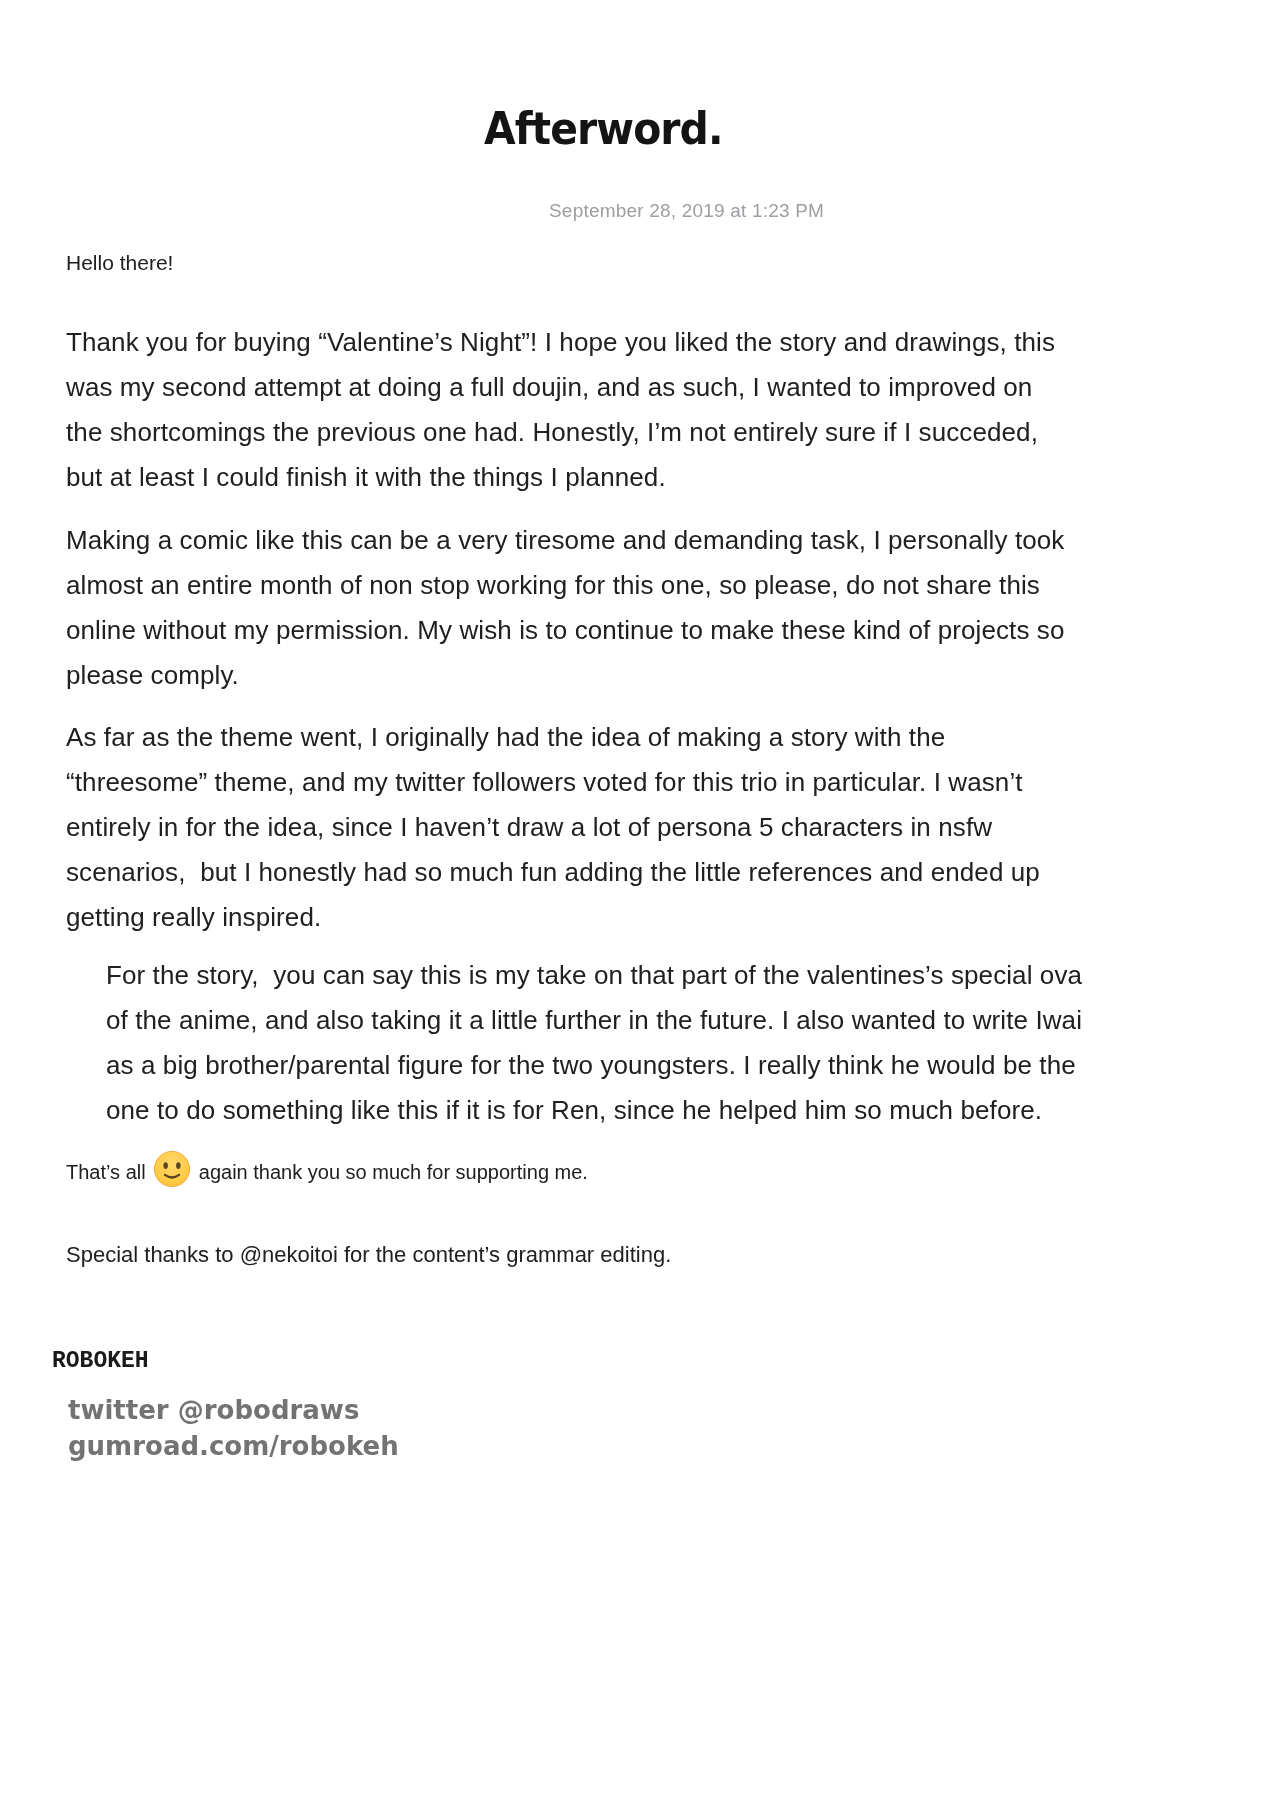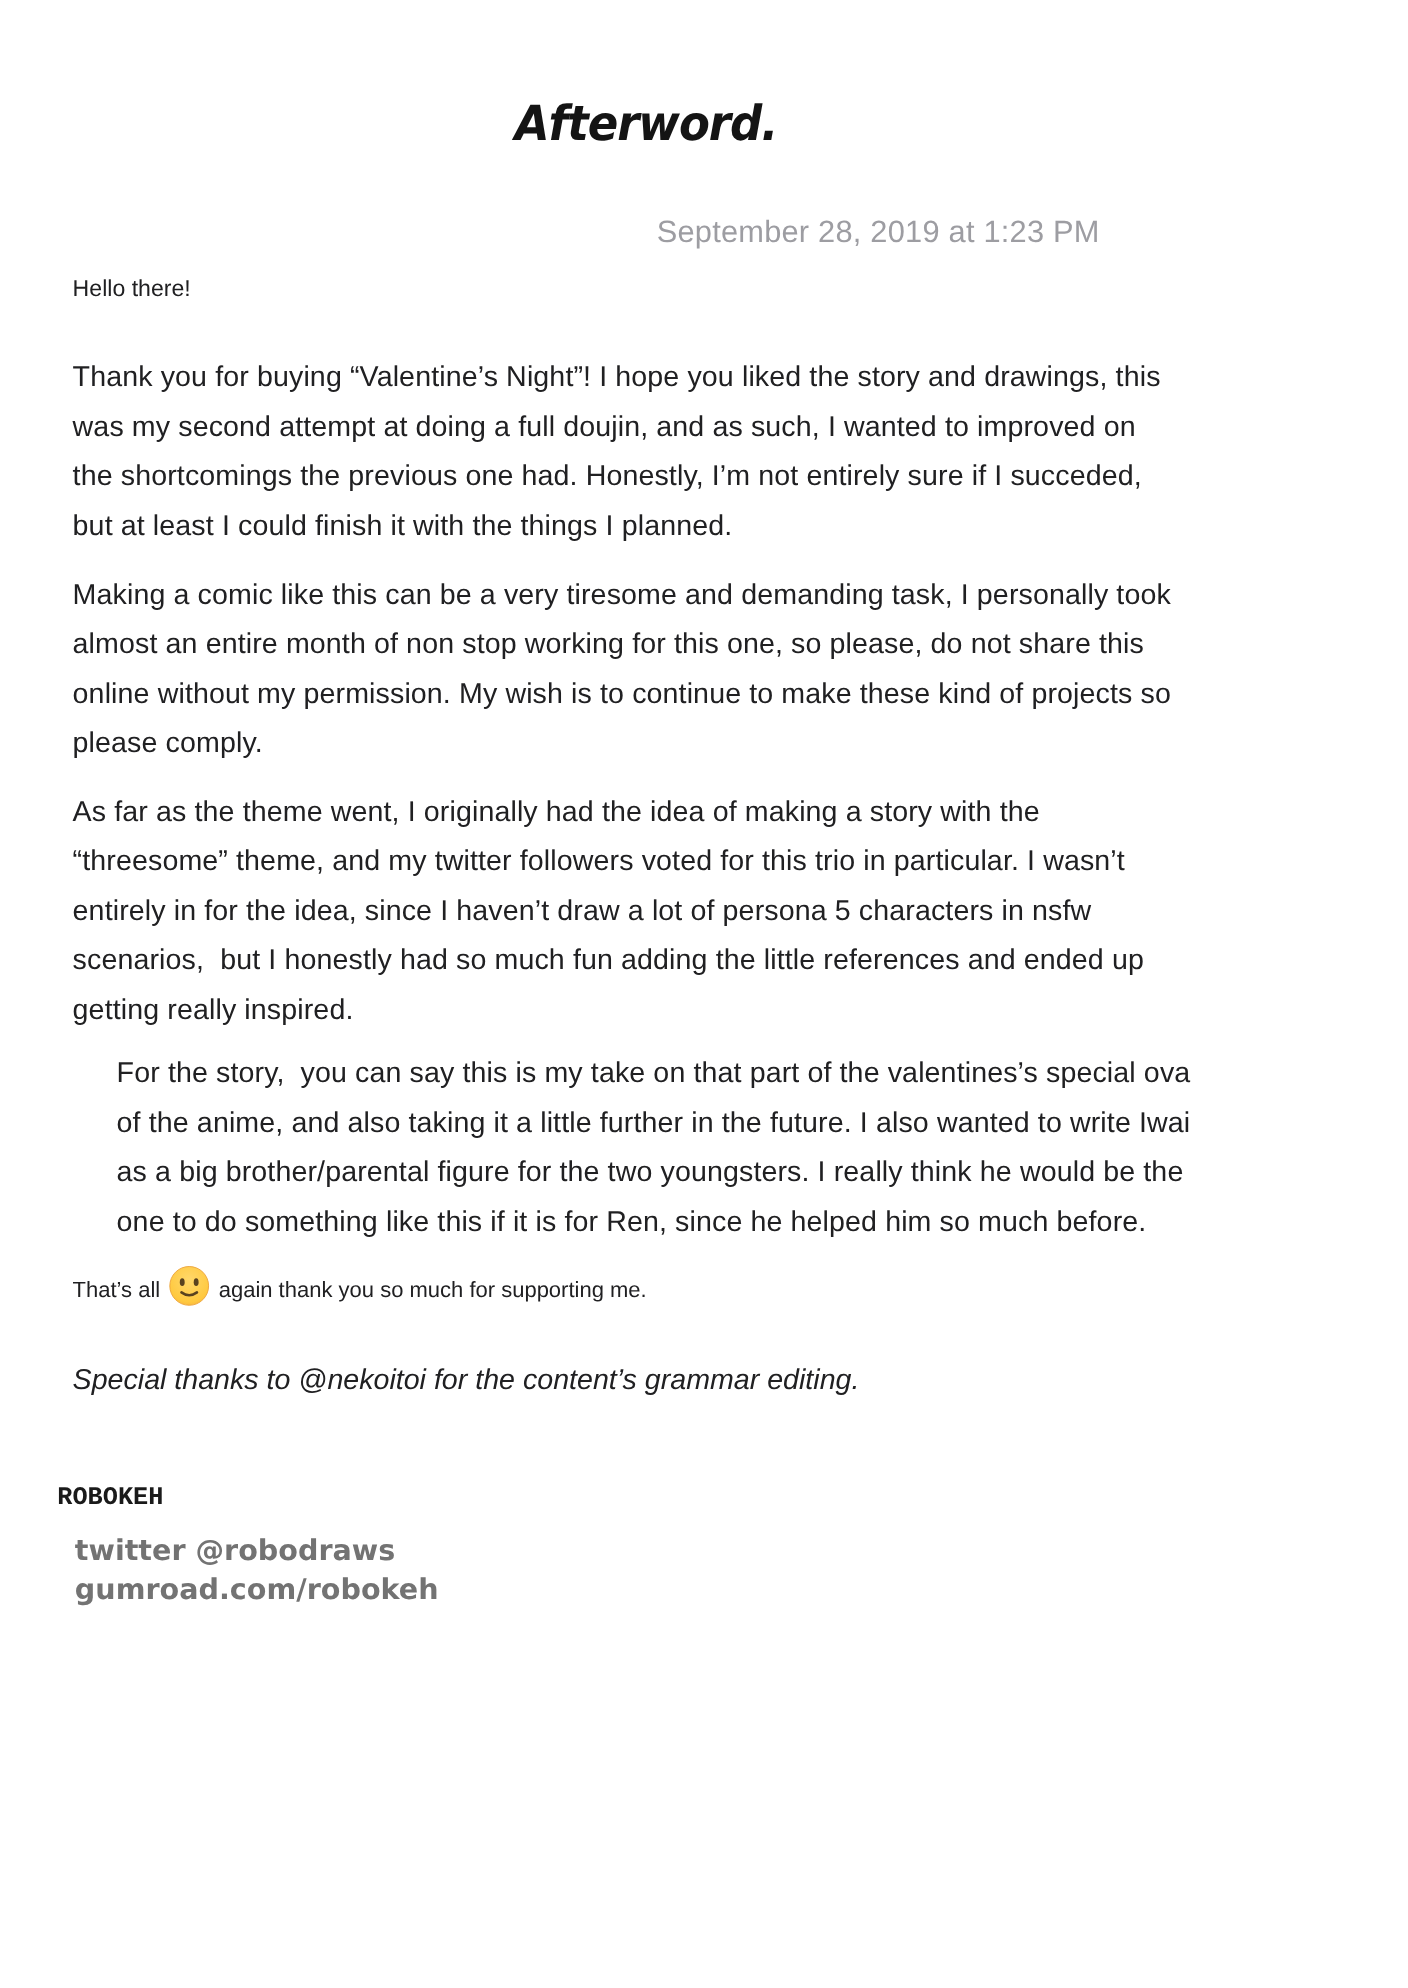--- a/index.html
+++ b/index.html
@@ -14,45 +14,43 @@
     background: #ffffff;
     overflow: hidden;
     font-family: "Liberation Sans", sans-serif;
     color: #202022;
   }
   .title {
     position: absolute;
     top: 88px;
     left: 0;
     width: 1174px;
-    margin: 0;
+    margin: 16px;
     text-align: center;
     font-family: "DejaVu Sans", sans-serif;
     font-weight: 800;
     font-size: 44px;
     line-height: 50px;
     color: #141414;
-    font-style: italic;
   }
   .title-inner {
     display: inline-block;
     transform: scaleX(0.93);
     transform-origin: center;
     letter-spacing: -1px;
   }
   .date {
     position: absolute;
     top: 196px;
     left: 549px;
-    font-size: 28px;
+    font-size: 19px;
     line-height: 30px;
     color: #9d9da2;
     letter-spacing: 0.2px;
     white-space: pre;
-    margin-left: 48px;
   }
   .greeting {
     position: absolute;
     top: 240px;
     left: 66px;
     font-size: 21px;
     line-height: 45px;
     white-space: pre;
   }
   .para {
@@ -79,24 +77,23 @@
     display: inline-block;
     width: 38px;
     height: 38px;
     vertical-align: -9px;
     margin: 0 2px;
   }
   .special {
     position: absolute;
     top: 1232px;
     left: 66px;
-    font-size: 26px;
+    font-size: 22px;
     line-height: 45px;
     white-space: pre;
-    font-style: italic;
   }
   .sig-name {
     position: absolute;
     top: 1342px;
     left: 52px;
     font-family: Liberation Mono, monospace;
     font-weight: 800;
     font-size: 23px;
     line-height: 38px;
     color: #1a1a1a;

